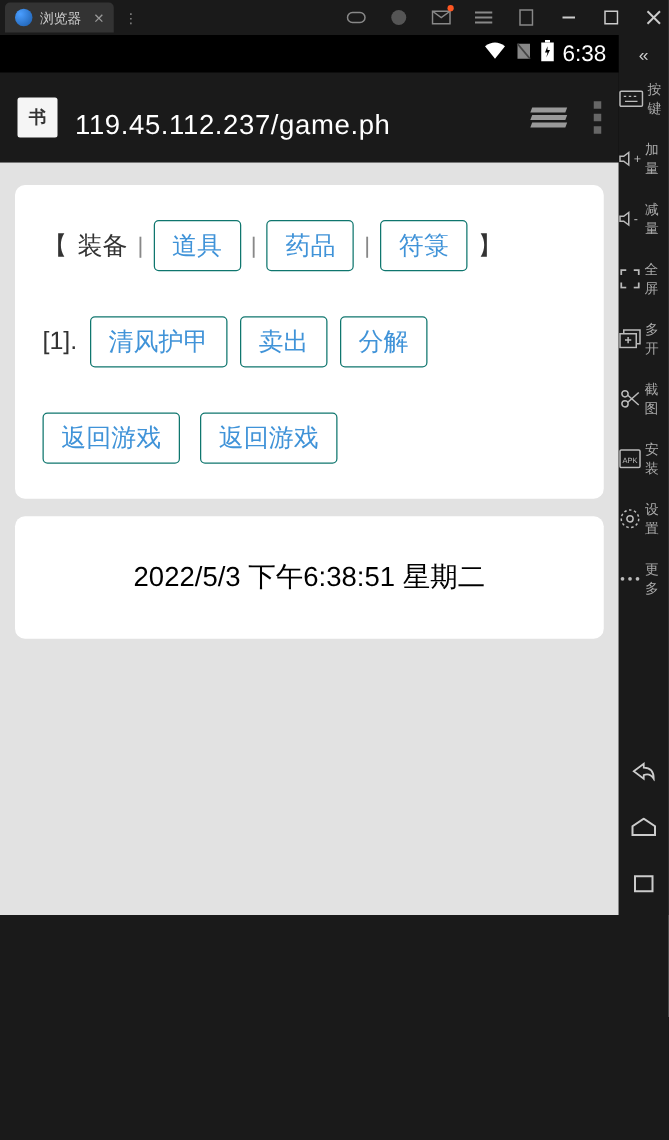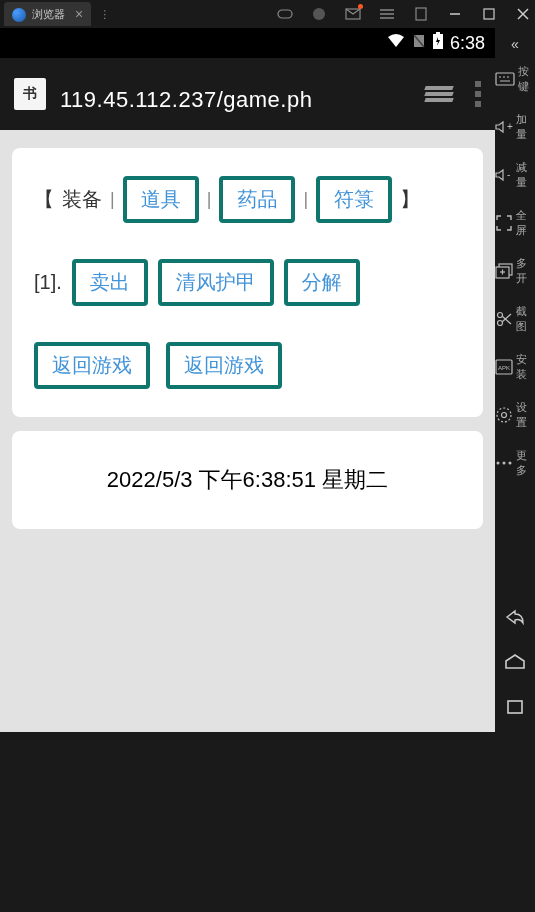--- a/index.html
+++ b/index.html
@@ -1,19 +1,19 @@
 <!DOCTYPE html>
 <html><head>
 <meta charset="utf-8">
 <style>
   * { margin: 0; padding: 0; box-sizing: border-box; }
   body { font-family: Arial, sans-serif; background: #1a1a1a; width: 535px; height: 912px; overflow: hidden; }
   
   .window-titlebar { background: #1a1a1a; height: 28px; display: flex; align-items: center; padding: 0 4px; color: #ccc; font-size: 11px; }
-  .tab { background: #333; padding: 4px 8px; border-radius: 4px 4px 0 0; display: flex; align-items: flex-end; gap: 6px; }
+  .tab { background: #333; padding: 4px 8px; border-radius: 4px 4px 0 0; display: flex; align-items: center; gap: 6px; }
   .tab-icon { width: 14px; height: 14px; background: radial-gradient(circle at 30% 30%, #4a9eff, #1a5aa8); border-radius: 50%; }
   .tab-close { color: #999; cursor: pointer; font-size: 14px; margin-left: 4px; }
   .titlebar-right { margin-left: auto; display: flex; gap: 18px; align-items: center; color: #888; }
   .titlebar-icon { width: 16px; height: 16px; display: flex; align-items: center; justify-content: center; }
   .notify-dot { position: relative; }
   .notify-dot::after { content: ''; position: absolute; top: -2px; right: -2px; width: 5px; height: 5px; background: #ff5722; border-radius: 50%; }
   
   .main-area { display: flex; height: 704px; }
   .phone-area { width: 495px; background: #000; display: flex; flex-direction: column; }
   
@@ -29,21 +29,21 @@
   .menu-dots { display: flex; flex-direction: column; gap: 4px; }
   .menu-dot { width: 6px; height: 6px; background: #666; }
   
   .content { flex: 1; background: #e2e2e2; padding: 18px 12px; overflow: auto; }
   .card { background: #fff; border-radius: 8px; padding: 28px 22px; margin-bottom: 14px; }
   
   .category-row { font-size: 20px; color: #333; display: flex; align-items: center; gap: 8px; flex-wrap: wrap; margin-bottom: 36px; }
   .sep { color: #888; font-size: 18px; }
   .bracket { color: #333; font-size: 20px; }
   
-  .link-btn { display: inline-block; border: 4px solid #0f766e; color: #4093d8; padding: 6px 14px; border-radius: 4px; font-size: 20px; cursor: pointer; background: #fff; }
+  .link-btn { display: inline-block; border: 1px solid #0f766e; color: #4093d8; padding: 6px 14px; border-radius: 4px; font-size: 20px; cursor: pointer; background: #fff; }
   
   .item-row { display: flex; align-items: center; gap: 10px; flex-wrap: wrap; margin-bottom: 36px; font-size: 20px; color: #333; }
   .nav-row { display: flex; gap: 16px; flex-wrap: wrap; }
   
   .timestamp { text-align: center; font-size: 22px; color: #000000; padding: 6px 0; }
   
   .sidebar { width: 40px; background: #1a1a1a; display: flex; flex-direction: column; align-items: center; padding-top: 4px; color: #999; font-size: 10px; }
   .side-collapse { height: 24px; display: flex; align-items: center; justify-content: center; font-size: 14px; color: #ccc; width: 100%; }
   .side-item { display: flex; flex-direction: row; align-items: center; gap: 3px; padding: 8px 0 10px; cursor: pointer; width: 100%; }
   .side-icon { width: 20px; height: 18px; display: flex; align-items: center; justify-content: center; color: #bbb; }
@@ -153,22 +153,22 @@
           <span class="link-btn">道具</span>
           <span class="sep">|</span>
           <span class="link-btn">药品</span>
           <span class="sep">|</span>
           <span class="link-btn">符箓</span>
           <span class="bracket">】</span>
         </div>
 
         <div class="item-row">
           <span>[1].</span>
+          <span class="link-btn">清风护甲</span>
           <span class="link-btn">卖出</span>
-          <span class="link-btn">清风护甲</span>
           <span class="link-btn">分解</span>
         </div>
 
         <div class="nav-row">
           <span class="link-btn">返回游戏</span>
           <span class="link-btn">返回游戏</span>
         </div>
       </div>
 
       <div class="card">

